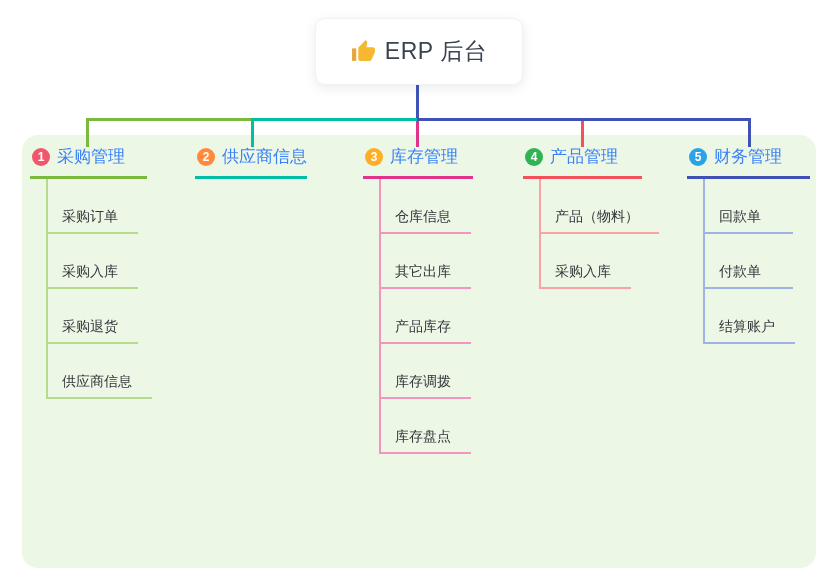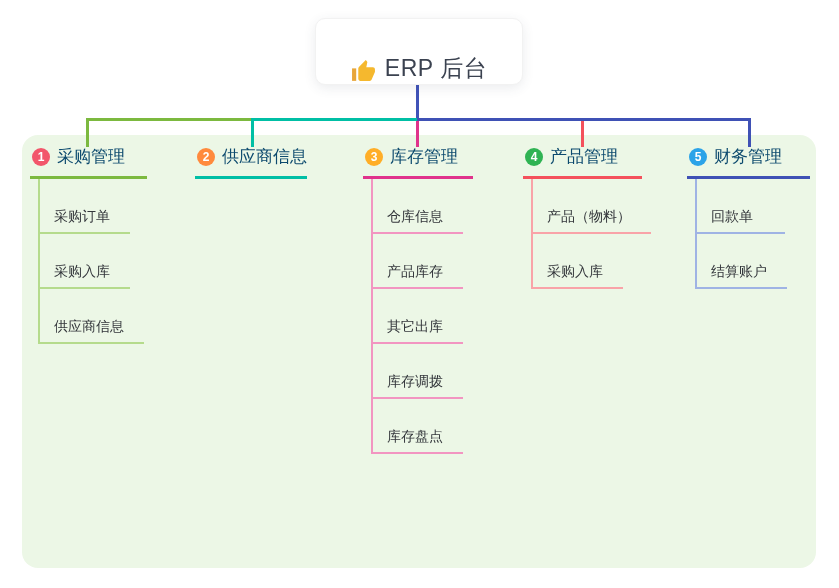--- a/index.html
+++ b/index.html
@@ -17,21 +17,21 @@
   }
 
   .line { position: absolute; }
 
   .root-card {
     position: absolute; left: 315px; top: 18px;
     width: 208px; height: 67px;
     background: #ffffff; border-radius: 10px;
     border: 1px solid #f2f2f2;
     box-shadow: 0 3px 12px rgba(60, 70, 90, 0.10);
-    display: flex; align-items: flex-end; justify-content: center; gap: 9px;
+    display: flex; align-items: center; justify-content: center; gap: 9px;
     cursor: pointer;
   }
   .root-icon { width: 25px; height: 25px; display: inline-flex; }
   .root-icon svg { width: 100%; height: 100%; }
   .root-title {
     font-size: 23px; color: #3b4250; letter-spacing: 0.5px;
   }
 
   .branch { position: absolute; top: 146px; }
   .branch-header {
@@ -40,24 +40,24 @@
     border-bottom: 3px solid var(--c);
     cursor: pointer;
   }
   .badge {
     flex: 0 0 auto;
     width: 18px; height: 18px; border-radius: 50%;
     color: #ffffff; font-size: 12px; font-weight: bold;
     line-height: 18px; text-align: center;
   }
   .branch-title {
-    font-size: 17px; color: #0c4a6e; line-height: 22px; white-space: nowrap;
+    font-size: 17px; color: #3b82f6; line-height: 22px; white-space: nowrap;
   }
   .children {
-    margin-left: 8px;
+    margin-left: 16px;
     border-left: 2px solid var(--lc);
     display: flex; flex-direction: column; align-items: flex-start;
   }
   .child {
     display: inline-block;
     border-bottom: 2px solid var(--lc);
     padding: 28px 20px 7px 14px;
     font-size: 14px; line-height: 18px; color: #33363b;
     white-space: nowrap; min-width: 88px;
     cursor: pointer;
@@ -94,38 +94,39 @@
 
   <div id="branches">
       <div class="branch" style="left: 30px; --c: #7cb93f; --lc: #b5db8c;">
     <div class="branch-header" style="width: 117px;">
       <span class="badge" style="background: rgb(242, 86, 107);">1</span>
       <span class="branch-title">采购管理</span>
     </div>
     <div class="children">
           <div class="child">采购订单</div>
           <div class="child">采购入库</div>
+          <div class="child">采购退货</div>
           <div class="child">供应商信息</div>
         </div>
   </div>
       <div class="branch" style="left: 195px; --c: #00bfa5; --lc: #7fd6c6;">
     <div class="branch-header" style="width: 112px;">
       <span class="badge" style="background: rgb(255, 138, 61);">2</span>
       <span class="branch-title">供应商信息</span>
     </div>
   </div>
       <div class="branch" style="left: 363px; --c: #e0338c; --lc: #f295c1;">
     <div class="branch-header" style="width: 110px;">
       <span class="badge" style="background: rgb(255, 174, 39);">3</span>
       <span class="branch-title">库存管理</span>
     </div>
     <div class="children">
           <div class="child">仓库信息</div>
+          <div class="child">其它出库</div>
           <div class="child">产品库存</div>
-          <div class="child">其它出库</div>
           <div class="child">库存调拨</div>
           <div class="child">库存盘点</div>
         </div>
   </div>
       <div class="branch" style="left: 523px; --c: #f4515c; --lc: #f9a3a8;">
     <div class="branch-header" style="width: 119px;">
       <span class="badge" style="background: rgb(47, 179, 83);">4</span>
       <span class="branch-title">产品管理</span>
     </div>
     <div class="children">
@@ -133,17 +134,18 @@
           <div class="child">采购入库</div>
         </div>
   </div>
       <div class="branch" style="left: 687px; --c: #3f51b5; --lc: #9fb3e4;">
     <div class="branch-header" style="width: 123px;">
       <span class="badge" style="background: rgb(43, 163, 232);">5</span>
       <span class="branch-title">财务管理</span>
     </div>
     <div class="children">
           <div class="child">回款单</div>
+          <div class="child">付款单</div>
           <div class="child">结算账户</div>
         </div>
   </div>
     </div>
 </div>
 
 </body></html>

